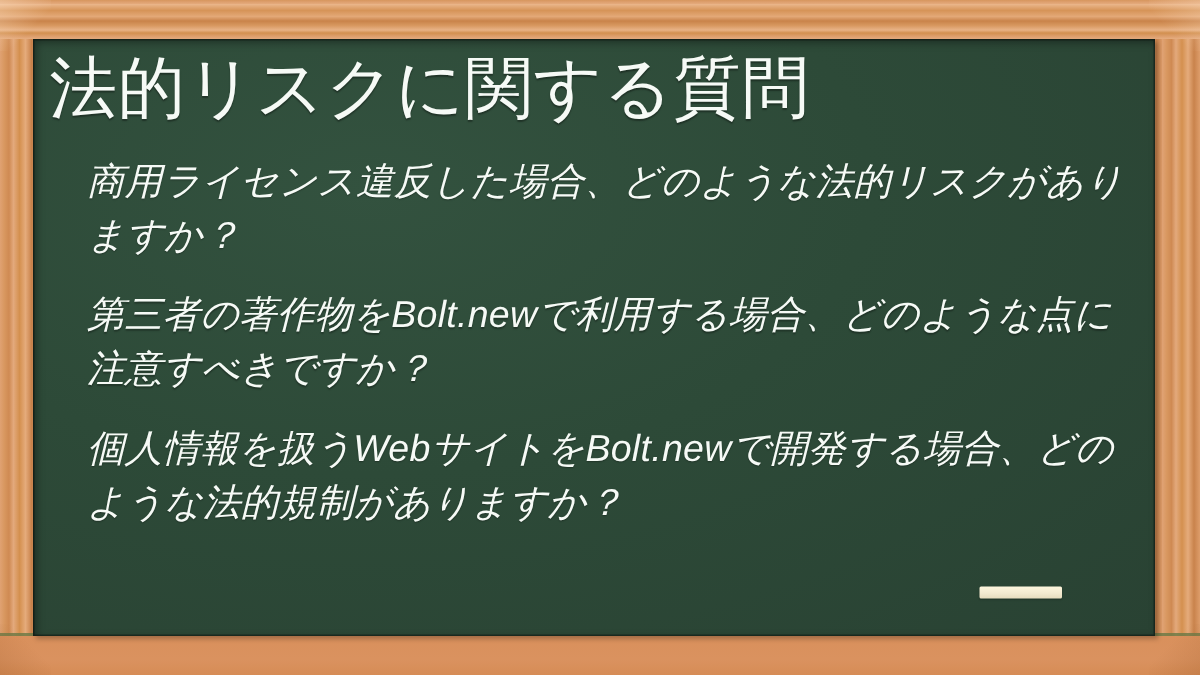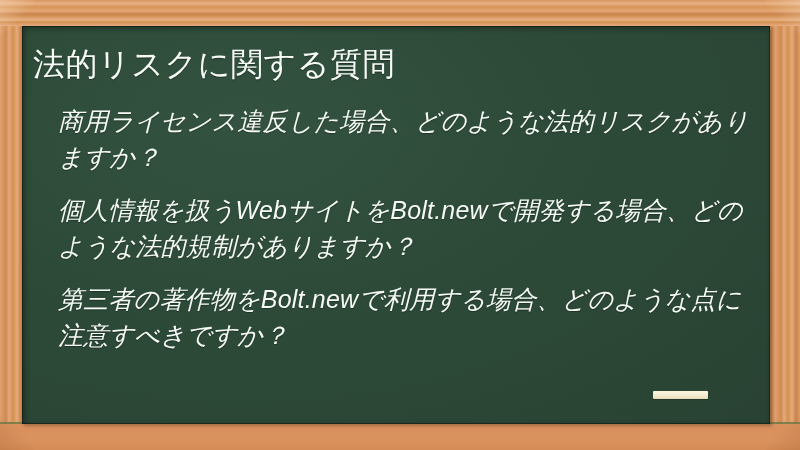--- a/index.html
+++ b/index.html
@@ -99,27 +99,26 @@
     inset: 0;
     padding: 0;
   }
 
   .title {
     position: absolute;
     left: 11px;
     top: 6px;
     right: 16px;
     color: #f6faf6;
-    font-size: 32px;
+    font-size: 45px;
     line-height: 1.2;
     font-weight: 400;
     letter-spacing: .5px;
     text-shadow: 0 1px 1px rgba(0,0,0,.35);
     white-space: nowrap;
-    margin-top: 13px;
   }
 
   .bullets {
     position: absolute;
     left: 36px;
     right: 18px;
     top: 78px;
   }
   .bullet {
     color: #f6faf6;
@@ -159,22 +158,22 @@
     <div class="miter br"></div>
   </div>
 
   <div class="board">
     <div class="board-inner">
 
       <div class="title">法的リスクに関する質問</div>
 
       <div class="bullets">
         <p class="bullet">商用ライセンス違反した場合、どのような法的リスクがありますか？</p>
+        <p class="bullet">第三者の著作物をBolt.newで利用する場合、どのような点に注意すべきですか？</p>
         <p class="bullet">個人情報を扱うWebサイトをBolt.newで開発する場合、どのような法的規制がありますか？</p>
-        <p class="bullet">第三者の著作物をBolt.newで利用する場合、どのような点に注意すべきですか？</p>
       </div>
 
     </div>
   </div>
 
   <div class="chalk"></div>
 
 </div>
 
 </body></html>

